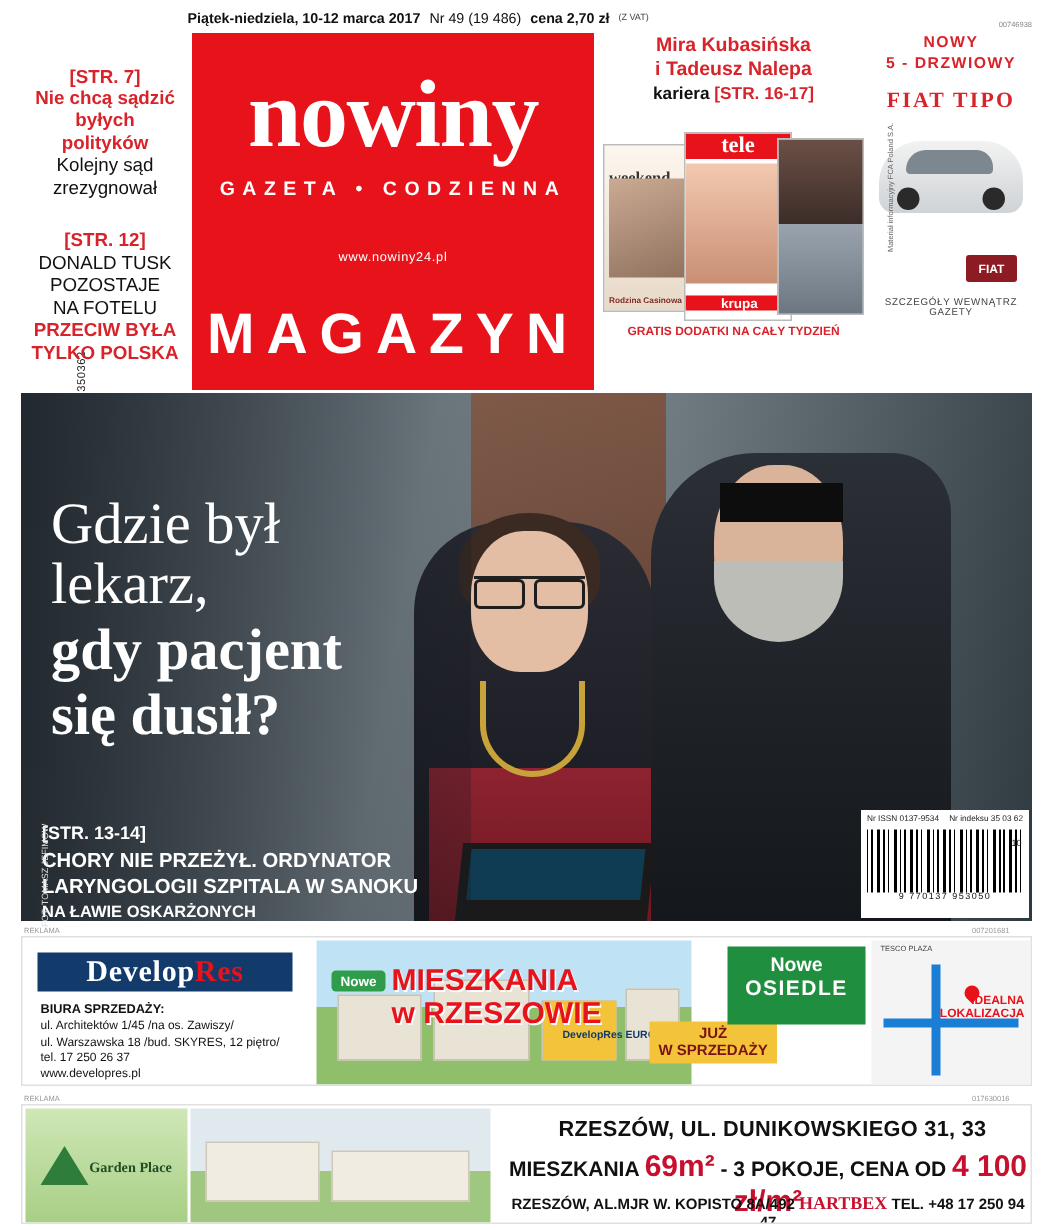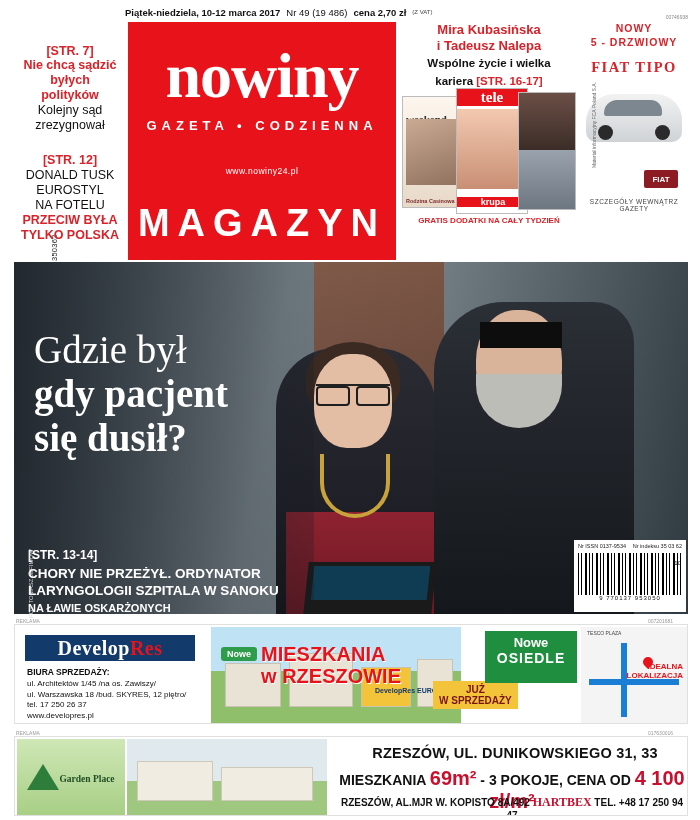--- a/index.html
+++ b/index.html
@@ -309,38 +309,37 @@
       <div class="str">[STR. 7]</div>
       <div class="t-red">Nie chcą sądzić</div>
       <div class="t-red">byłych</div>
       <div class="t-red">polityków</div>
       <div class="t-reg">Kolejny sąd</div>
       <div class="t-reg">zrezygnował</div>
     </div>
     <div class="teaser">
       <div class="str">[STR. 12]</div>
       <div class="t-line">DONALD TUSK</div>
-      <div class="t-line">EUROSTYL</div>
+      <div class="t-line">POZOSTAJE</div>
       <div class="t-line">NA FOTELU</div>
       <div class="t-red">PRZECIW BYŁA</div>
       <div class="t-red">TYLKO POLSKA</div>
     </div>
   </div>
 
   <div class="masthead">
     <div class="logo">nowiny</div>
     <div class="logo-sub">GAZETA • CODZIENNA</div>
     <div class="url">www.nowiny24.pl</div>
     <div class="magazyn">MAGAZYN</div>
   </div>
 
   <div class="mid-teaser">
     <div class="red">Mira Kubasińska</div>
     <div class="red">i Tadeusz Nalepa</div>
-    <div class="blk">Wspólne życie i wielka</div>
     <div class="blk">
       <span>kariera</span>
       <span class="pg">[STR. 16-17]</span>
     </div>
   </div>
 
   <div class="mags">
     <div class="mag mag-weekend">
       <div class="hdr">weekend</div>
       <div class="ph"></div>
@@ -386,20 +385,21 @@
     <div class="beard"></div>
     <div class="censor"></div>
     <div class="laptop">
         <div class="screen"></div>
       </div>
     <div class="shade"></div>
   </div>
 
   <div class="headline">
     <div class="h1">Gdzie był</div>
+    <div class="h1">lekarz,</div>
     <div class="h2">gdy pacjent</div>
     <div class="h2">się dusił?</div>
   </div>
 
   <div class="deck">
     <div class="str">[STR. 13-14]</div>
     <div class="d1">CHORY NIE PRZEŻYŁ. ORDYNATOR</div>
     <div class="d1">LARYNGOLOGII SZPITALA W SANOKU</div>
     <div class="d2">NA ŁAWIE OSKARŻONYCH</div>
   </div>

